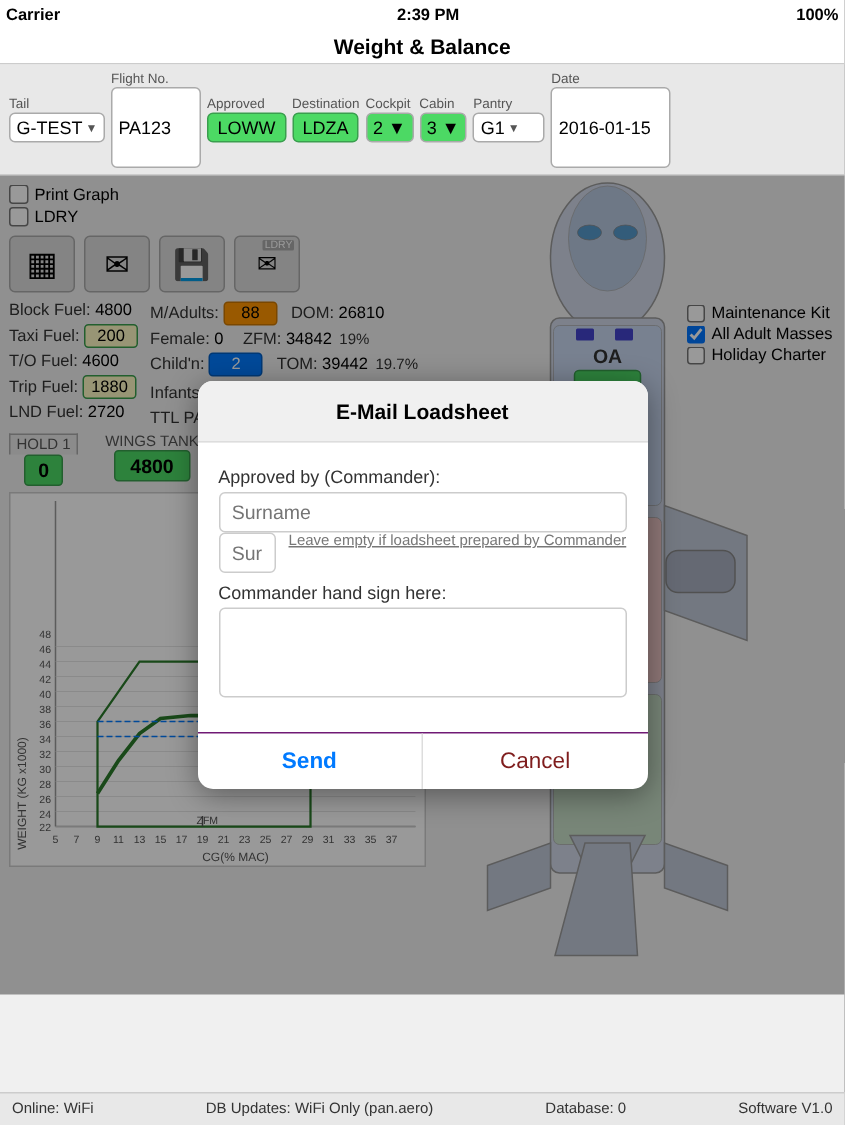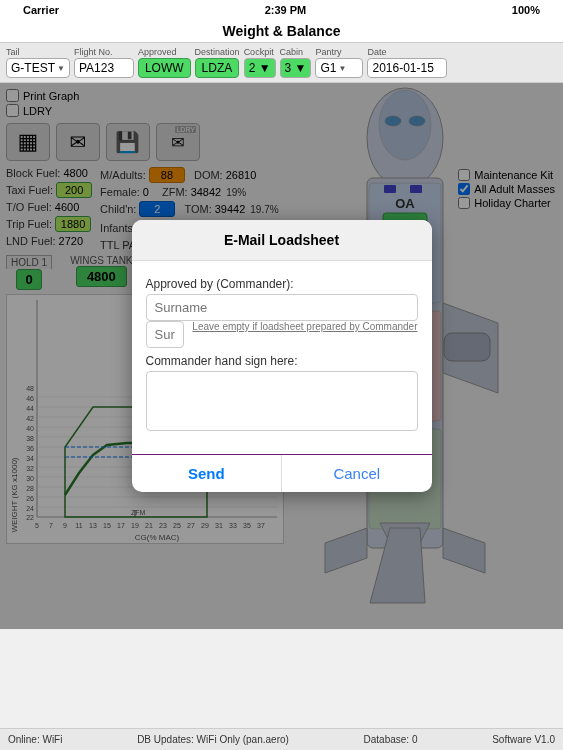--- a/index.html
+++ b/index.html
@@ -4,21 +4,21 @@
   <style>
     * { box-sizing: border-box; margin: 0; padding: 0; font-family: -apple-system, Helvetica, Arial, sans-serif; }
     body { width: 563px; height: 750px; background: #f0f0f0; overflow: hidden; font-size: 12px; }
 
     
     .status-bar {
       background: white;
       display: flex;
       justify-content: space-between;
       align-items: center;
-      padding: 2px 23px;
+      padding: 2px 4px;
       font-size: 11px;
       font-weight: 600;
       height: 20px;
     }
 
     
     .page-title {
       text-align: center;
       background: white;
       font-size: 14px;
@@ -60,21 +60,21 @@
     }
     .toolbar-select .chevron {
       margin-left: 2px;
       font-size: 8px;
       color: #555;
     }
     .toolbar-input {
       background: white;
       border: 1px solid #aaa;
       border-radius: 4px;
-      padding: 2px 4px;
+      padding: 19px 4px;
       font-size: 12px;
       width: 60px;
     }
     .toolbar-select-green {
       background: #4cd964;
       border: 1px solid #3a9e4e;
       border-radius: 4px;
       padding: 2px 6px;
       font-size: 12px;
       cursor: pointer;
@@ -147,21 +147,21 @@
       font-size: 18px;
     }
     .data-row {
       display: flex;
       align-items: center;
       gap: 3px;
       font-size: 11px;
     }
     .data-label { color: #333; white-space: nowrap; }
     .data-value-box {
-      background: #bef264;
+      background: #fef9c3;
       border: 1px solid #3a9e4e;
       border-radius: 3px;
       padding: 1px 4px;
       font-size: 11px;
       min-width: 36px;
       text-align: center;
     }
     .data-value-plain { font-size: 11px; }
     .data-pct { font-size: 10px; color: #333; margin-left: 2px; }
 
@@ -320,21 +320,21 @@
     .modal-btn {
       flex: 1;
       padding: 10px;
       text-align: center;
       font-size: 15px;
       cursor: pointer;
       background: none;
       border: none;
     }
     .modal-btn-send { color: #007aff; font-weight: 600; }
-    .modal-btn-cancel { color: #3b82f6; }
+    .modal-btn-cancel { color: #7f1d1d; }
     .modal-btn-divider { width: 1px; background: #ddd; }
 
     
     .chart-svg { display: block; }
   </style>
 </head>
 <body>
 
 <div class="status-bar">
   <span>Carrier</span>

